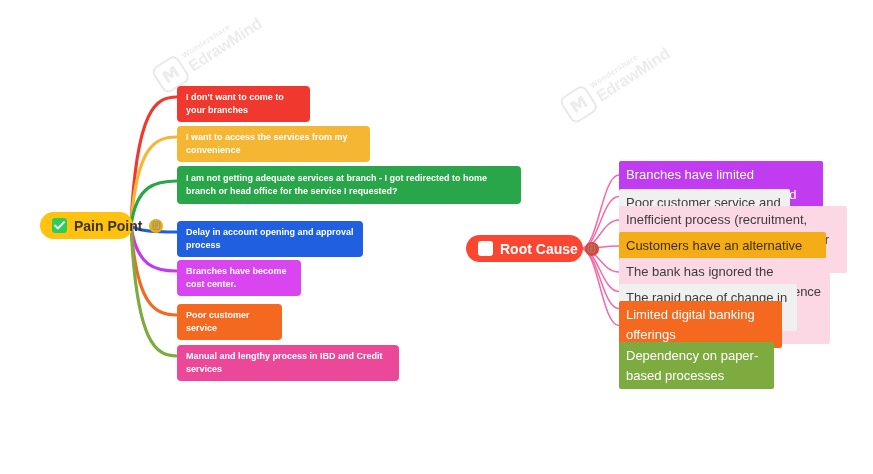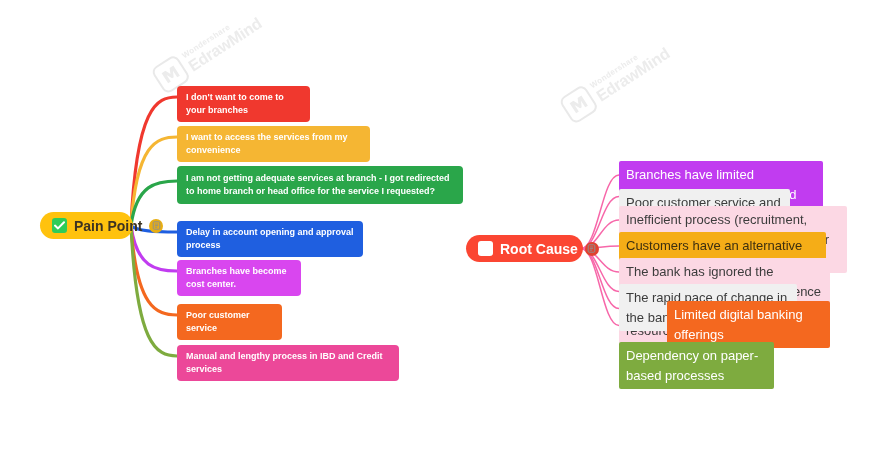--- a/index.html
+++ b/index.html
@@ -126,21 +126,21 @@
             <line x1="2.8" y1="6.2" x2="5.2" y2="6.2" stroke="#8f8f8f" stroke-width="0.9"></line>
           </svg>
         </div>
       </div>
       <div class="topic left" style="left: 177px; top: 86px; width: 133px; min-height: 22px; background: rgb(240, 56, 46); color: rgb(255, 255, 255);">
         <span>I don't want to come to your branches</span>
       </div>
       <div class="topic left" style="left: 177px; top: 126px; width: 193px; min-height: 22px; background: rgb(245, 182, 51); color: rgb(255, 255, 255);">
         <span>I want to access the services from my convenience</span>
       </div>
-      <div class="topic left" style="left: 177px; top: 166px; width: 286px; min-height: 38px; background: rgb(42, 166, 74); color: rgb(255, 255, 255);">
+      <div class="topic left" style="left: 177px; top: 166px; width: 344px; min-height: 38px; background: rgb(42, 166, 74); color: rgb(255, 255, 255);">
         <span>I am not getting adequate services at branch - I got redirected to home branch or head office for the service I requested?</span>
       </div>
       <div class="topic left" style="left: 177px; top: 221px; width: 186px; min-height: 22px; background: rgb(31, 95, 224); color: rgb(255, 255, 255);">
         <span>Delay in account opening and approval process</span>
       </div>
       <div class="topic left" style="left: 177px; top: 260px; width: 124px; min-height: 22px; background: #d946ef; color: rgb(255, 255, 255); justify-content: flex-end;">
         <span>Branches have become cost center.</span>
       </div>
       <div class="topic left" style="left: 177px; top: 304px; width: 105px; min-height: 22px; background: rgb(244, 104, 31); color: rgb(255, 255, 255);">
         <span>Poor customer service</span>
@@ -159,21 +159,21 @@
       </div>
       <div class="topic right" style="left: 619px; top: 232px; width: 207px; min-height: 24px; background: rgb(245, 173, 23); color: rgb(60, 47, 16);">
         <span>Customers have an alternative convenient ways of accessing banking services,</span>
       </div>
       <div class="topic right" style="left: 619px; top: 258px; width: 211px; min-height: 24px; background: rgb(252, 216, 228); color: rgb(60, 60, 60);">
         <span>The bank has ignored the relevance of customer experience in credit service, due to the resource scarcity.</span>
       </div>
       <div class="topic right" style="left: 619px; top: 284px; width: 178px; min-height: 15px; background: rgb(240, 240, 240); color: rgb(60, 60, 60);">
         <span>The rapid pace of change in the banking industry</span>
       </div>
-      <div class="topic right" style="left: 619px; top: 301px; width: 163px; min-height: 15px; background: rgb(244, 104, 31); color: rgb(255, 255, 255); margin-left: 48px;">
+      <div class="topic right" style="left: 619px; top: 301px; width: 163px; min-height: 15px; background: rgb(244, 104, 31); color: rgb(255, 255, 255);">
         <span>Limited digital banking offerings</span>
       </div>
       <div class="topic right" style="left: 619px; top: 318px; width: 155px; min-height: 15px; background: rgb(126, 171, 63); color: rgb(255, 255, 255); margin-top: 24px;">
         <span>Dependency on paper-based processes</span>
       </div>
     </div>
 
 </div>
 
 </body></html>

